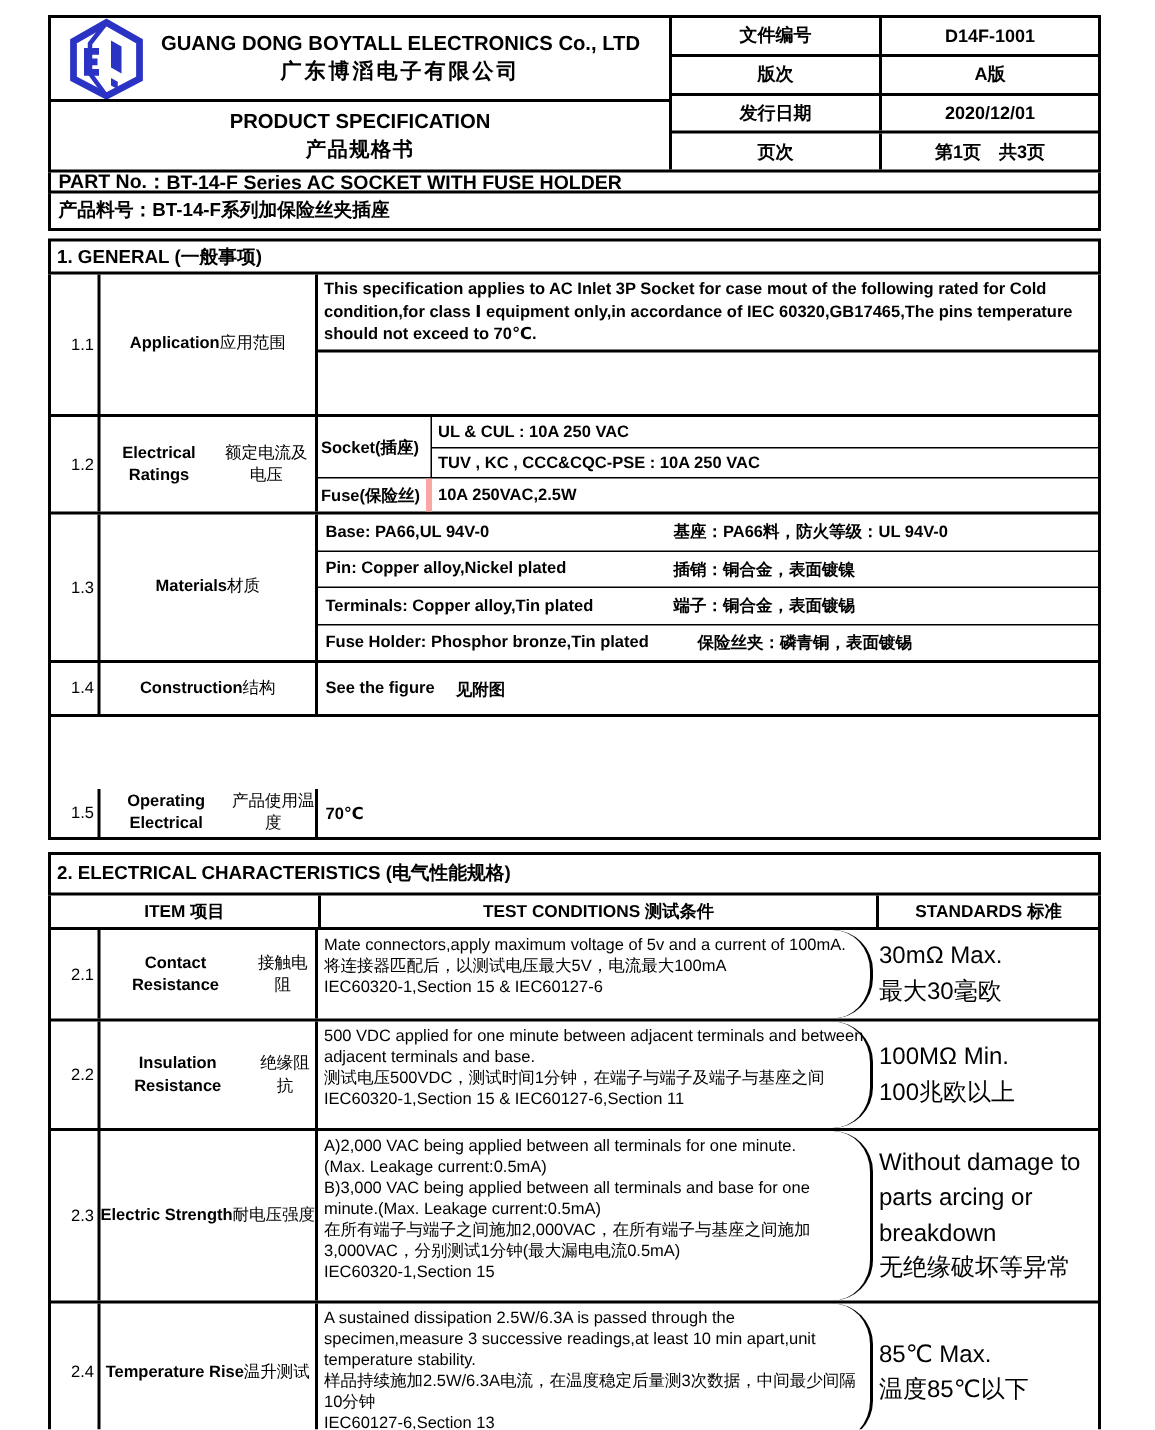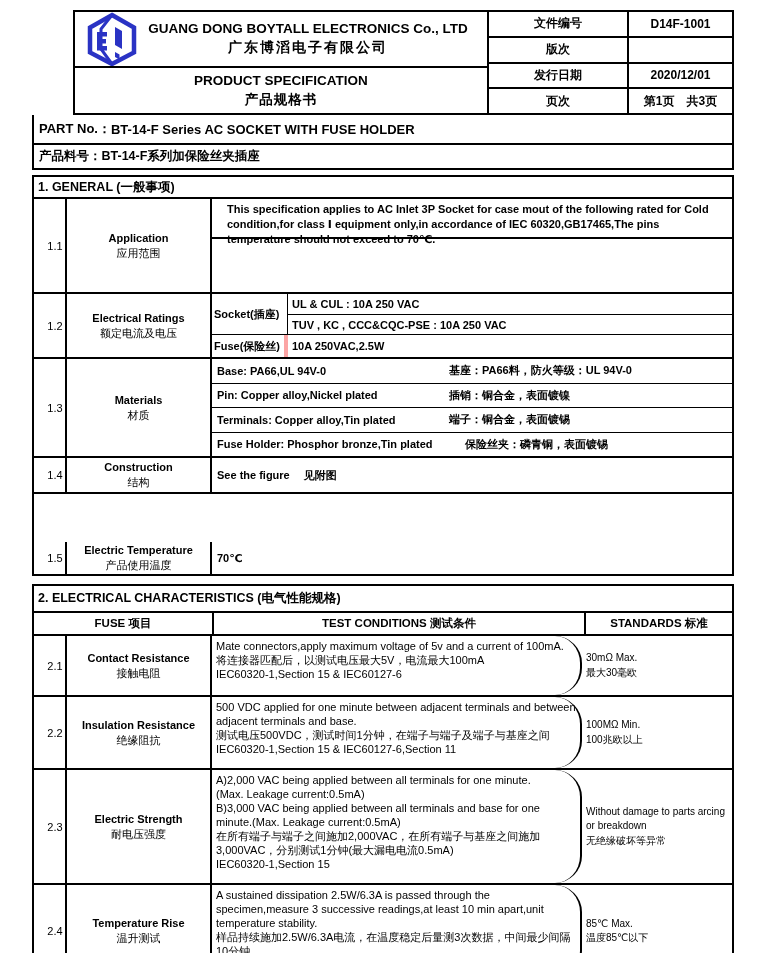--- a/index.html
+++ b/index.html
@@ -2,63 +2,63 @@
 <html><head>
 <meta charset="utf-8">
 <style>
   html,body{margin:0;padding:0;background:#ffffff;}
   .page{position:relative;width:770px;height:953px;background:#ffffff;overflow:hidden;
         font-family:"Liberation Sans","DejaVu Sans",sans-serif;color:#000;}
   .doc{position:absolute;left:32px;top:10px;width:702px;}
   *{box-sizing:border-box;}
 
   
-  .header{display:flex;height:105px;border:2px solid #000;margin-left:41px;}
+  .header{display:flex;height:105px;border:2px solid #000;}
   .header-left{width:414px;border-right:2px solid #000;display:flex;flex-direction:column;}
   .company-cell{flex:1;border-bottom:2px solid #000;display:flex;align-items:center;padding-left:12px;}
   .company-text{flex:1;text-align:center;padding-right:8px;}
   .company-en{font-weight:bold;font-size:13.5px;line-height:1.25;}
   .company-cn{font-weight:bold;font-size:14px;letter-spacing:2px;line-height:1.3;}
   .title-cell{flex:1;display:flex;flex-direction:column;justify-content:center;text-align:center;}
   .doc-title-en{font-weight:bold;font-size:13.5px;line-height:1.4;}
   .doc-title-cn{font-weight:bold;font-size:13.5px;letter-spacing:1px;line-height:1.4;}
   .header-right{flex:1;display:flex;flex-direction:column;border-radius:26px;}
   .meta-row{flex:1;display:flex;border-bottom:2px solid #000;}
   .meta-row:last-child{border-bottom:none;}
   .meta-label{width:140px;border-right:2px solid #000;display:flex;align-items:center;justify-content:center;
               font-weight:bold;font-size:12px;}
   .meta-value{flex:1;display:flex;align-items:center;justify-content:center;font-weight:bold;font-size:12px;}
 
   
-  .part-row{height:30px;border:2px solid #000;border-top:none;display:flex;align-items:center;
+  .part-row{height:14px;border:2px solid #000;border-top:none;display:flex;align-items:center;
             padding-left:5px;font-weight:bold;font-size:13px;}
   .part-row.cn{height:25px;font-size:12.5px;}
 
   .gap5{height:5px;} .gap8{height:8px;}
 
   
   .band{border:2px solid #000;display:flex;align-items:center;padding-left:4px;
         font-weight:bold;font-size:12.5px;}
   .band.general{height:24px;}
   .band.elec{height:29px;}
 
   
   .tbl{border:2px solid #000;border-top:none;}
   .trow{display:flex;border-bottom:2px solid #000;}
   .trow:last-child{border-bottom:none;}
   .c-num{width:33px;border-right:2px solid #000;display:flex;align-items:center;justify-content:center;
          font-size:11px;flex-shrink:0;padding-left:11px;}
-  .c-item{width:145px;border-right:2px solid #000;display:flex;flex-direction:column;align-items:center;
+  .c-item{width:145px;border-right:2px solid #000;display:flex;flex-direction:row;align-items:center;
           justify-content:center;text-align:center;font-size:11px;line-height:1.35;flex-shrink:0;}
   .c-item .en{font-weight:bold;}
   .c-body{flex:1;min-width:0;}
 
   
   .r11{height:95px;}
-  .sub-en{height:40px;border-bottom:2px solid #000;padding:3px 15px;font-size:11px;font-weight:bold;line-height:1.37;}
+  .sub-en{height:52px;border-bottom:2px solid #000;padding:3px 4px;font-size:11px;font-weight:bold;line-height:1.37;}
   .sub-cn{padding:4px 5px;font-size:11.5px;font-weight:bold;line-height:1.75;}
 
   
   .r12{height:65px;}
   .r12-grid{display:grid;grid-template-columns:76px 1fr;grid-template-rows:21px 20px 1fr;height:100%;
             font-weight:bold;font-size:11px;}
   .g-socket{grid-row:1/3;border-right:1px solid #000;border-bottom:1px solid #000;
             display:flex;align-items:center;padding-left:2px;}
   .g-val1{border-bottom:1px solid #000;display:flex;align-items:center;padding-left:4px;}
   .g-val2{border-bottom:1px solid #000;display:flex;align-items:center;padding-left:4px;}
@@ -79,21 +79,21 @@
   
   .thead{display:flex;border-bottom:2px solid #000;height:23px;font-weight:bold;font-size:11.5px;}
   .th{display:flex;align-items:center;justify-content:center;border-right:2px solid #000;}
   .th-item{width:180px;} .th-cond{width:372px;} .th-std{flex:1;border-right:none;}
 
   .t2row{display:flex;border-bottom:2px solid #000;}
   .t2row:last-child{border-bottom:none;}
   .c2-cond{width:370px;border-right:2px solid #000;padding:3px 4px;font-size:11px;line-height:1.28;
            white-space:pre-line;flex-shrink:0;border-radius:27px;}
   .c2-std{flex:1;min-width:0;padding:2px 4px;display:flex;flex-direction:column;justify-content:center;
-          font-size:10px;line-height:1.45;white-space:pre-line;}
+          font-size:16px;line-height:1.45;white-space:pre-line;}
   .h61{height:61px;} .h73{height:73px;} .h115{height:115px;} .h92{height:92px;}
 
   .logo{flex-shrink:0;}
 </style>
 </head>
 <body>
 
 <div class="page">
   <div class="doc">
 
@@ -117,20 +117,21 @@
           <div class="doc-title-cn">产品规格书</div>
         </div>
       </div>
       <div class="header-right">
         <div class="meta-row">
           <div class="meta-label">文件编号</div>
           <div class="meta-value">D14F-1001</div>
         </div>
         <div class="meta-row">
           <div class="meta-label">版次</div>
+          <div class="meta-value">A版</div>
         </div>
         <div class="meta-row">
           <div class="meta-label">发行日期</div>
           <div class="meta-value">2020/12/01</div>
         </div>
         <div class="meta-row">
           <div class="meta-label">页次</div>
           <div class="meta-value">第1页　共3页</div>
         </div>
       </div>
@@ -215,36 +216,36 @@
           <div class="simple-val">
             <span>See the figure</span>
             <span>见附图</span>
           </div>
         </div>
       </div>
 
       <div class="trow r15">
         <div class="c-num">1.5</div>
         <div class="c-item">
-          <div class="en">Electric Temperature</div>
+          <div class="en">Operating Electrical</div>
           <div class="cn">产品使用温度</div>
         </div>
         <div class="c-body">
           <div class="simple-val">70℃</div>
         </div>
       </div>
     </div>
 
     <div class="gap8"></div>
 
     <div class="band elec">2. ELECTRICAL CHARACTERISTICS (电气性能规格)</div>
 
     <div class="tbl">
       <div class="thead">
-        <div class="th th-item">FUSE 项目</div>
+        <div class="th th-item">ITEM 项目</div>
         <div class="th th-cond">TEST CONDITIONS 测试条件</div>
         <div class="th th-std">STANDARDS 标准</div>
       </div>
 
       <div class="t2row h61">
         <div class="c-num">2.1</div>
         <div class="c-item">
           <div class="en">Contact Resistance</div>
           <div class="cn">接触电阻</div>
         </div>

